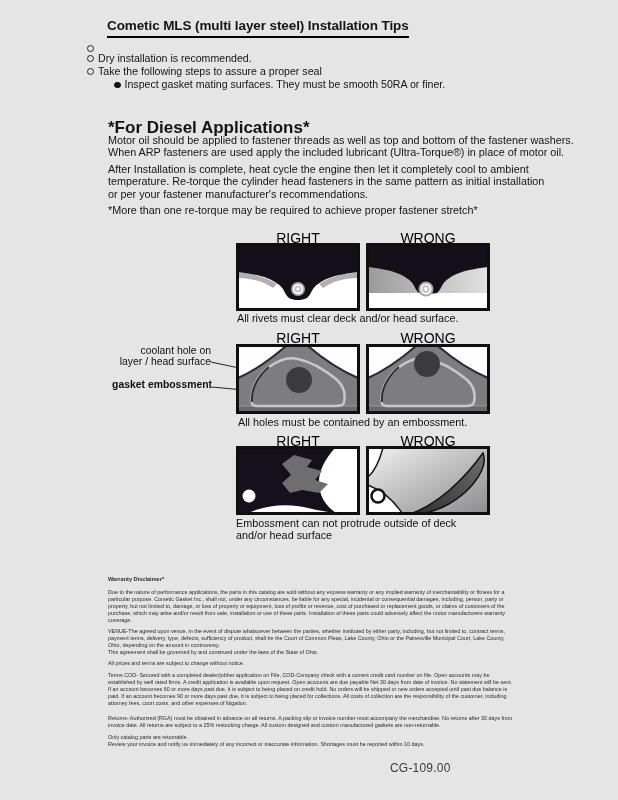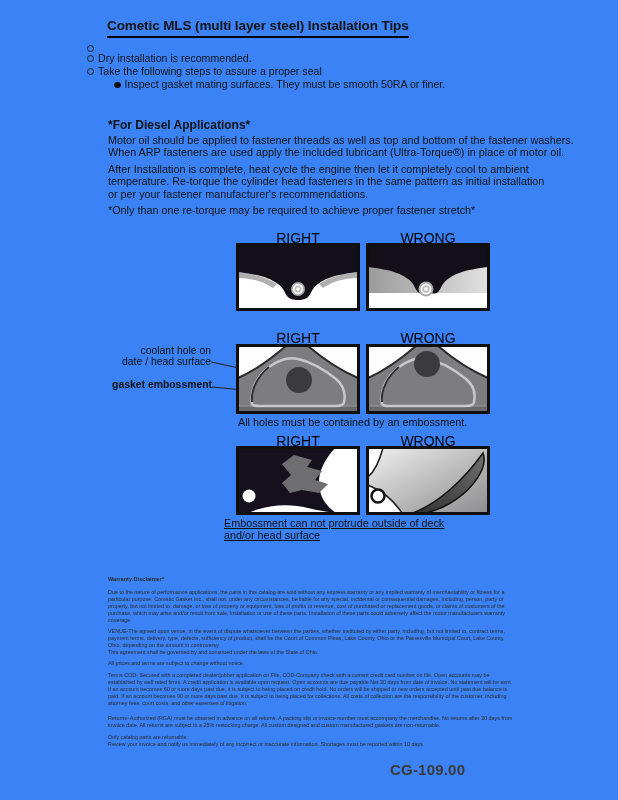--- a/index.html
+++ b/index.html
@@ -1,52 +1,52 @@
 <!DOCTYPE html>
 <html><head>
 <meta charset="utf-8">
 <style>
   html,body{margin:0;padding:0;background:#ffffff;}
   #canvas{
-    position:relative;width:618px;height:800px;background:#3b82f6;overflow:hidden;
+    position:relative;width:618px;height:800px;background:#e5e5e5;overflow:hidden;
     font-family:"Liberation Sans", sans-serif;color:#141414;
   }
   .abs{position:absolute;}
   
   .doc-title{
     left:107px;top:18px;font-size:13.5px;font-weight:bold;letter-spacing:-0.1px;
     border-bottom:2px solid #000;padding-bottom:3px;display:inline-block;white-space:nowrap;
   }
   
   .bullets{left:87px;top:41px;width:470px;font-size:10.6px;line-height:13px;}
   .brow{display:flex;align-items:flex-start;}
   .brow.sub{margin-left:27px;}
   .bmark{width:5px;height:5px;border:1px solid #222;border-radius:50%;margin:3.5px 4px 0 0;flex:none;}
   .bmark.filled{background:#111;border-color:#111;width:4.5px;height:4.5px;margin-top:4px;}
   .btext{white-space:nowrap;}
   
-  .h2{left:108px;top:118px;font-size:12px;font-weight:bold;}
+  .h2{left:108px;top:118px;font-size:17px;font-weight:bold;}
   .para{font-size:10.8px;line-height:12.4px;white-space:pre-line;}
   .p1{left:108px;top:134px;width:480px;}
   .p2{left:108px;top:163px;width:480px;}
   .pnote{left:108px;top:204px;width:480px;}
   
   .figlabel{font-size:14px;color:#000;text-align:center;width:124px;white-space:nowrap;}
   .figbox{width:124px;}
   .figcaption{font-size:10.8px;line-height:11.5px;white-space:pre-line;color:#111;}
   .annot{font-size:10.4px;line-height:10.6px;text-align:right;white-space:pre-line;color:#111;}
   svg{display:block;}
   
   .legal{left:108px;top:576px;width:408px;font-size:5.4px;line-height:7px;color:#2b2b2b;}
   .legal .lh{font-weight:bold;font-size:5.6px;margin:0 0 6px 0;}
   .legal p{margin:0 0 4px 0;white-space:pre-line;}
   .legal p.gap{margin-bottom:5px;}
   .legal p.biggap{margin-bottom:8px;}
   
-  .footer-code{left:390px;top:761px;font-size:15px;color:#3a3a3a;letter-spacing:0.2px;font-weight:bold;}
+  .footer-code{left:390px;top:761px;font-size:12px;color:#3a3a3a;letter-spacing:0.2px;}
 </style>
 </head>
 <body>
 
 <div id="canvas">
 
   <div class="abs doc-title">Cometic MLS (multi layer steel) Installation Tips</div>
 
   <div class="abs bullets">
     <div class="brow">
@@ -65,21 +65,21 @@
       <span class="btext">Inspect gasket mating surfaces.  They must be smooth 50RA or finer.</span>
     </div>
   </div>
 
   <div class="abs h2">*For Diesel Applications*</div>
   <div class="abs para p1">Motor oil should be applied to fastener threads as well as top and bottom of the fastener washers.
 When ARP fasteners are used apply the included lubricant (Ultra-Torque®) in place of motor oil.</div>
   <div class="abs para p2">After Installation is complete, heat cycle the engine then let it completely cool to ambient
 temperature. Re-torque the cylinder head fasteners in the same pattern as initial installation
 or per your fastener manufacturer's recommendations.</div>
-  <div class="abs para pnote">*Only than one re-torque may be required to achieve proper fastener stretch*</div>
+  <div class="abs para pnote">*More than one re-torque may be required to achieve proper fastener stretch*</div>
 
   <div class="abs figlabel" style="left:236px;top:230px;">RIGHT</div>
   <div class="abs figlabel" style="left:366px;top:230px;">WRONG</div>
 
   <div class="abs figbox" style="left:236px;top:243px;">
     <svg width="124" height="68" viewBox="0 0 124 68">
       <rect x="0" y="0" width="124" height="68" fill="#ffffff"></rect>
       <path d="M2,29 C20,31.5 30,34 41,41 L37,45 C27,38.5 18,35.5 2,35 Z" fill="#b0b0b0"></path>
       <path d="M122,29 C104,31.5 94,34 83,41 L87,45 C97,38.5 106,35.5 122,35 Z" fill="#b0b0b0"></path>
       <path d="M2,2 H122 V29 C100,32 92,34 82,41 C72,48 77,57 62,57 C47,57 52,48 42,41 C32,34 24,32 2,29 Z" fill="#14101a"></path>
@@ -104,26 +104,27 @@
       <path d="M2,2 H122 V24 C100,27 92,29 82,36 C72,43 77,52 62,52 C47,52 52,43 42,36 C32,29 24,27 2,24 Z" fill="#14101a"></path>
       <rect x="2" y="50.5" width="120" height="15.5" fill="#ffffff"></rect>
       <circle cx="60" cy="46" r="7.5" fill="#a8a8a8"></circle>
       <circle cx="60" cy="46" r="5.5" fill="#ffffff"></circle>
       <circle cx="60" cy="46" r="3.7" fill="#bdbdbd"></circle>
       <circle cx="60" cy="46" r="1.9" fill="#ffffff"></circle>
       <rect x="1.5" y="1.5" width="121" height="65" fill="none" stroke="#0f0f0f" stroke-width="3"></rect>
     </svg>
   </div>
 
+  <div class="abs figcaption" style="left:237px;top:313px;">All rivets must clear deck and/or head surface.</div>
 
   <div class="abs figlabel" style="left:236px;top:330px;">RIGHT</div>
   <div class="abs figlabel" style="left:366px;top:330px;">WRONG</div>
 
   <div class="abs annot" style="left:85px;top:346px;width:126px;">coolant hole on
-date / head surface</div>
+layer / head surface</div>
   <div class="abs annot" style="left:85px;top:380px;width:127px;font-weight:bold;">gasket embossment</div>
 
   <div class="abs" style="left:211px;top:352px;">
     <svg width="92" height="46" viewBox="0 0 92 46">
       <line x1="0" y1="10" x2="84" y2="28" stroke="#222222" stroke-width="1"></line>
       <line x1="1" y1="35" x2="53" y2="40" stroke="#222222" stroke-width="1"></line>
     </svg>
   </div>
 
   <div class="abs figbox" style="left:236px;top:344px;">
@@ -185,21 +186,21 @@
         </linearGradient>
       </defs>
       <rect x="0" y="0" width="124" height="69" fill="#ffffff"></rect>
       <path d="M17,2 L122,2 L122,67 L36,67 C26,52 12,43 2,39 L2,31 C9,25 14,13 17,2 Z" fill="url(#sg)" stroke="#1a1a1a" stroke-width="1.5"></path>
       <path d="M47,67 C72,57 97,35 117,7 C120,15 117,26 107,38 C93,55 73,64 60,67 Z" fill="url(#dg)" stroke="#111111" stroke-width="1.5"></path>
       <circle cx="12" cy="50" r="6.5" fill="#ffffff" stroke="#111111" stroke-width="2.5"></circle>
       <rect x="1.5" y="1.5" width="121" height="66" fill="none" stroke="#0f0f0f" stroke-width="3"></rect>
     </svg>
   </div>
 
-  <div class="abs figcaption" style="left:224px;top:518px;text-decoration:underline;">Embossment can not protrude outside of deck
+  <div class="abs figcaption" style="left:236px;top:518px;">Embossment can not protrude outside of deck
 and/or head surface</div>
 
   <div class="abs legal">
     <div class="lh">Warranty Disclaimer*</div>
     <p>Due to the nature of performance applications, the parts in this catalog are sold without any express warranty or any implied warranty of merchantability or fitness for a particular purpose.  Cometic Gasket Inc., shall not, under any circumstances, be liable for any special, incidental or consequential damages, including, person, party or property, but not limited to, damage, or loss of property or equipment, loss of profits or revenue, cost of purchased or replacement goods, or claims of customers of the purchase, which may arise and/or result from sale, installation or use of these parts.  Installation of these parts could adversely affect the motor manufacturers warranty coverage.</p>
     <p>VENUE-The agreed upon venue, in the event of dispute whatsoever between the parties, whether instituted by either party, including, but not limited to, contract terms, payment terms, delivery, type, defects, sufficiency of product, shall be the Court of Common Pleas, Lake County, Ohio or the Painesville Municipal Court, Lake County, Ohio, depending on the amount in controversy.
 This agreement shall be governed by and construed under the laws of the State of Ohio.</p>
     <p class="gap">All prices and terms are subject to change without notice.</p>
     <p class="biggap">Terms COD- Secured with a completed dealer/jobber application on File, COD-Company check with a current credit card number on file.  Open accounts may be established by well rated firms.  A credit application is available upon request.  Open accounts are due payable Net 30 days from date of invoice.  No statement will be sent.  If an account becomes 60 or more days past due, it is subject to being placed on credit hold.  No orders will be shipped or new orders accepted until past due balance is paid.  If an account becomes 90 or more days past due, it is subject to being placed for collections.  All costs of collection are the responsibility of the customer, including attorney fees, court costs, and other expenses of litigation.</p>
     <p class="gap">Returns- Authorized (RGA) must be obtained in advance on all returns.  A packing slip or invoice number must accompany the merchandise.  No returns after 30 days from invoice date.  All returns are subject to a 25% restocking charge.  All custom designed and custom manufactured gaskets are non-returnable.</p>

